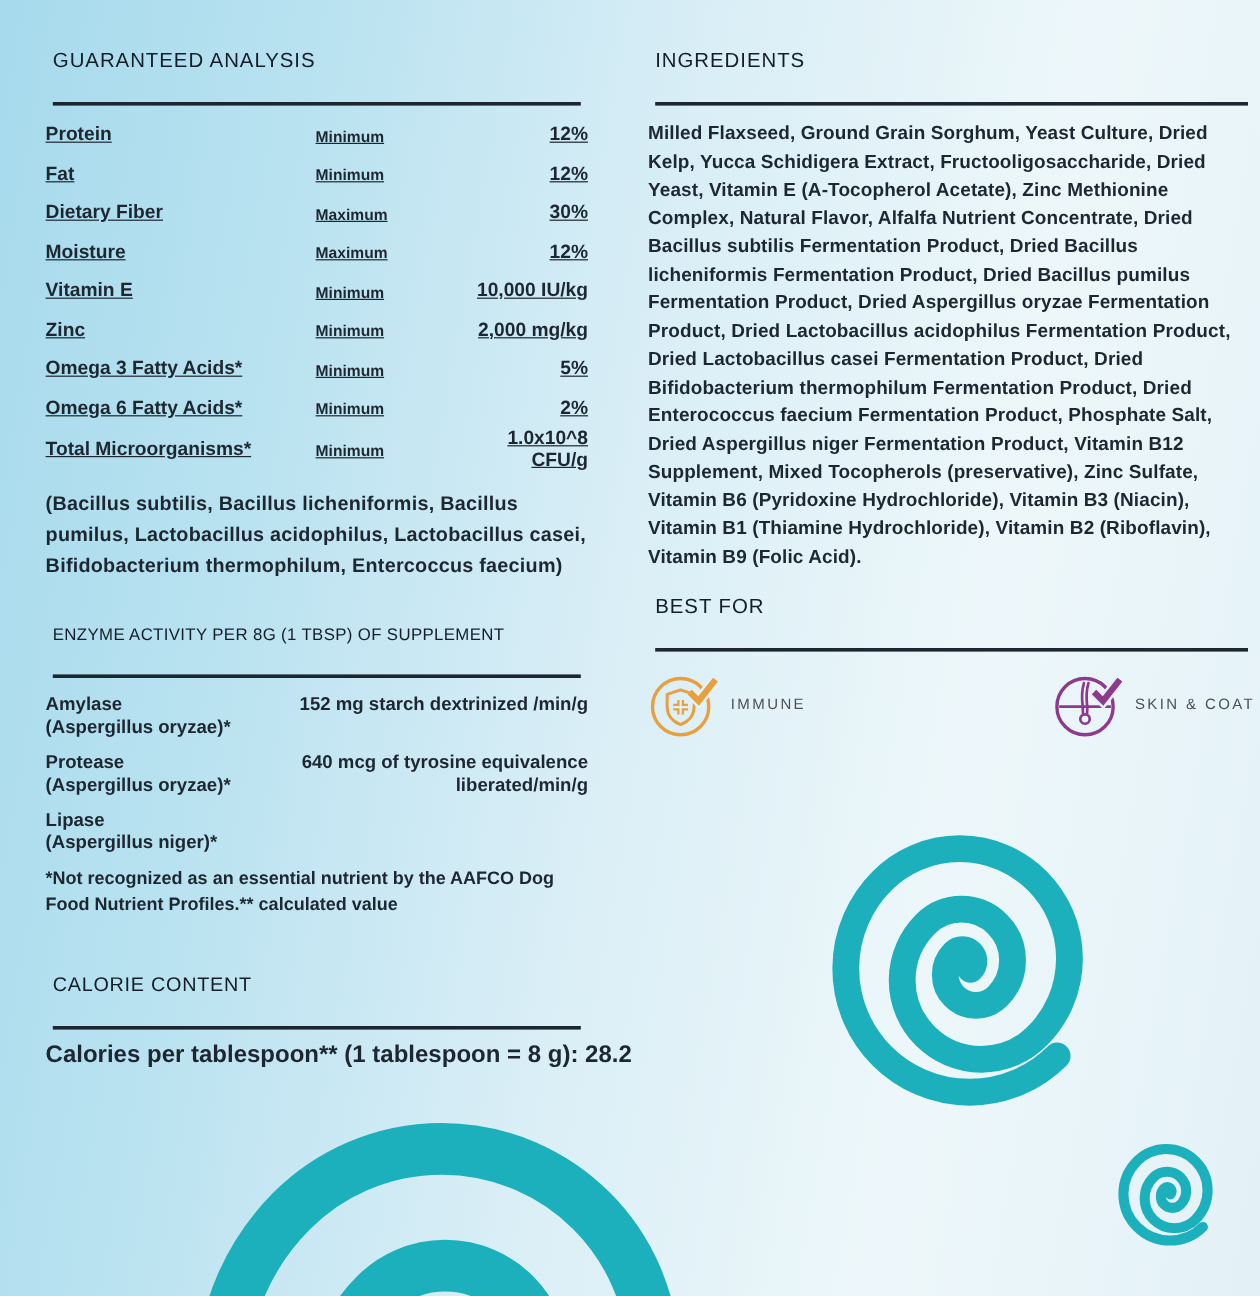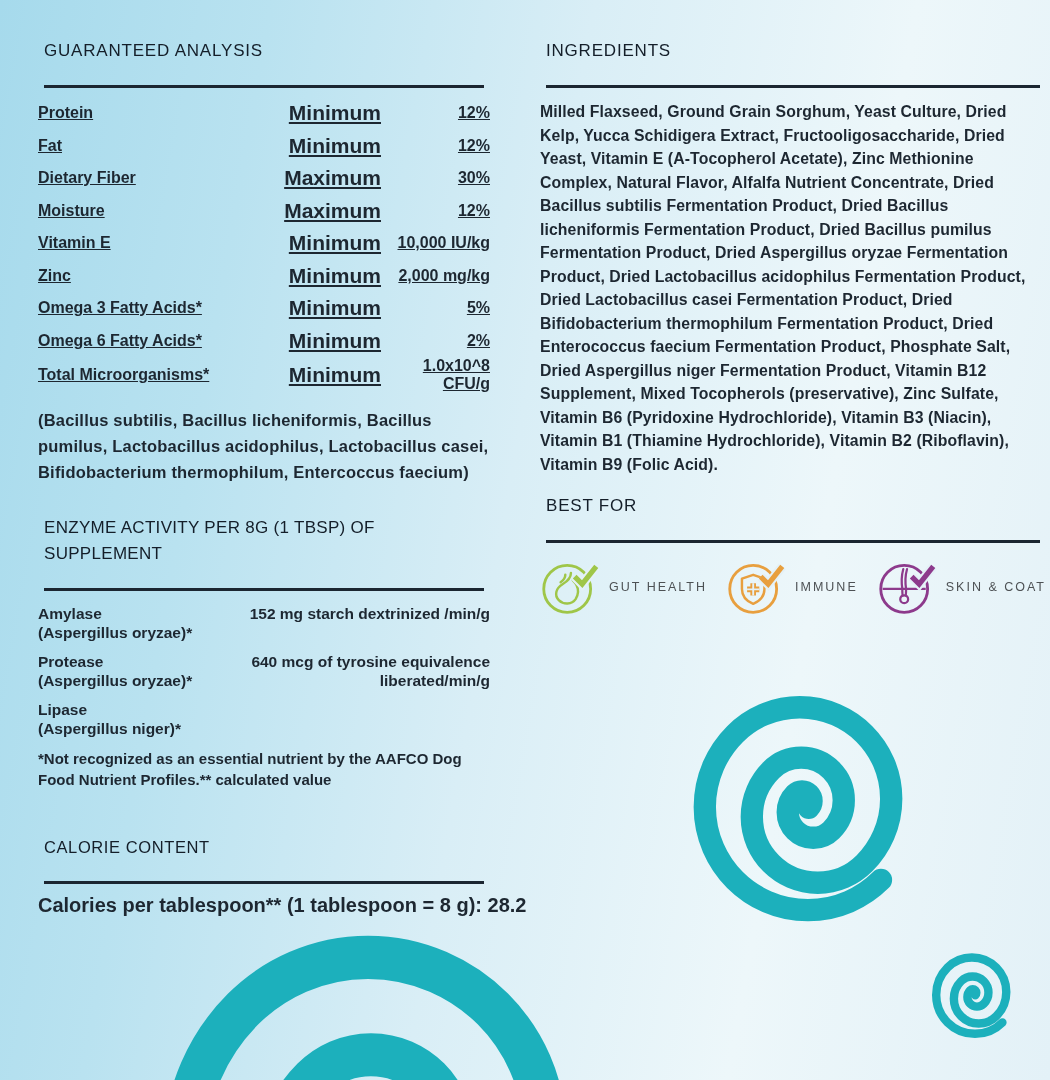--- a/index.html
+++ b/index.html
@@ -10,27 +10,27 @@
     color:#1d2731;
   }
   .col{position:absolute; top:32px; z-index:2;}
   .col-left{left:38px; width:452px;}
   .col-right{left:540px; width:506px;}
   h2.sec-title{
     margin:6px; font-size:17px; line-height:26px; font-weight:normal;
     letter-spacing:.8px; color:#141e29;
     border-bottom:3px solid #1b2631; padding-bottom:21px;
   }
-  h2.sec-title.small{font-size:17px; letter-spacing:.3px;}
+  h2.sec-title.small{font-size:14px; letter-spacing:.3px;}
   h2.sec-title.mid{font-size:16.5px; letter-spacing:.6px;}
   
   .ga-table{margin-top:9px;text-decoration:underline;}
   .ga-row{display:grid; grid-template-columns:225px 118px 1fr; align-items:center; height:32.5px;}
   .ga-nutrient{font-size:16px; font-weight:bold;}
-  .ga-basis{font-size:21px; font-weight:bold;text-align:right;}
+  .ga-basis{font-size:13px; font-weight:bold;}
   .ga-value{font-size:16px; font-weight:bold; text-align:right;}
   .ga-note{margin:17px 0 0 0; font-size:16.5px; font-weight:bold; line-height:26px; letter-spacing:.2px;}
   
   .enzyme-section{margin-top:30px;}
   .enz-rows{margin-top:13px;}
   .enz-row{display:flex; justify-content:space-between; margin-bottom:10px;}
   .enz-left{width:195px; font-size:15.5px; font-weight:bold; line-height:19px;}
   .enz-right{width:255px; font-size:15.5px; font-weight:bold; line-height:19px; text-align:right;}
   .footnote{margin:8px 0 0 0; font-size:15px; font-weight:bold; line-height:21px;}
   
@@ -167,32 +167,20 @@
 
     <section>
       <h2 class="sec-title">INGREDIENTS</h2>
       <p class="ingredients-text">Milled Flaxseed, Ground Grain Sorghum, Yeast Culture, Dried Kelp, Yucca Schidigera Extract, Fructooligosaccharide, Dried Yeast, Vitamin E (A-Tocopherol Acetate), Zinc Methionine Complex, Natural Flavor, Alfalfa Nutrient Concentrate, Dried Bacillus subtilis Fermentation Product, Dried Bacillus licheniformis Fermentation Product, Dried Bacillus pumilus Fermentation Product, Dried Aspergillus oryzae Fermentation Product, Dried Lactobacillus acidophilus Fermentation Product, Dried Lactobacillus casei Fermentation Product, Dried Bifidobacterium thermophilum Fermentation Product, Dried Enterococcus faecium Fermentation Product, Phosphate Salt, Dried Aspergillus niger Fermentation Product, Vitamin B12 Supplement, Mixed Tocopherols (preservative), Zinc Sulfate, Vitamin B6 (Pyridoxine Hydrochloride), Vitamin B3 (Niacin), Vitamin B1 (Thiamine Hydrochloride), Vitamin B2 (Riboflavin), Vitamin B9 (Folic Acid).</p>
     </section>
 
     <section class="bestfor-section">
       <h2 class="sec-title">BEST FOR</h2>
       <div class="bf-row">
 
-        <div class="bf-item">
-          <span class="bf-icon" style="color: rgb(159, 198, 72);">
-            <svg viewBox="0 0 64 64" width="60" height="60">
-              <circle cx="29" cy="34" r="25" fill="none" stroke="currentColor" stroke-width="3"></circle>
-              <path d="M 33,17 C 33,23 29,26 24,29 C 17,33 15,41 20,46 C 25,51 34,51 38,45 C 41,40 41,34 39,30 C 38,28 36,26 35,25" fill="none" stroke="currentColor" stroke-width="2.6" stroke-linecap="round"></path>
-              <path d="M 27,19 C 27,23 25,25 22,27" fill="none" stroke="currentColor" stroke-width="2.6" stroke-linecap="round"></path>
-              <path class="halo" d="M 37,21 L 45,29 L 60,10" fill="none" stroke-width="10"></path>
-              <path d="M 37,21 L 45,29 L 60,10" fill="none" stroke="currentColor" stroke-width="5.5"></path>
-            </svg>
-          </span>
-          <span class="bf-label">GUT HEALTH</span>
-        </div>
 
         <div class="bf-item">
           <span class="bf-icon" style="color: rgb(232, 159, 62);">
             <svg viewBox="0 0 64 64" width="60" height="60">
               <circle cx="29" cy="34" r="25" fill="none" stroke="currentColor" stroke-width="3"></circle>
               <path d="M 29,19 L 41,23 L 41,34 C 41,42 36,47 29,50 C 22,47 17,42 17,34 L 17,23 Z" fill="none" stroke="currentColor" stroke-width="2.6" stroke-linejoin="round"></path>
               <path d="M 29,28 L 29,41 M 22.5,34.5 L 35.5,34.5" fill="none" stroke="currentColor" stroke-width="6"></path>
               <path class="halo" d="M 29,28 L 29,41 M 22.5,34.5 L 35.5,34.5" fill="none" stroke-width="2"></path>
               <path class="halo" d="M 37,21 L 45,29 L 60,10" fill="none" stroke-width="10"></path>
               <path d="M 37,21 L 45,29 L 60,10" fill="none" stroke="currentColor" stroke-width="5.5"></path>

